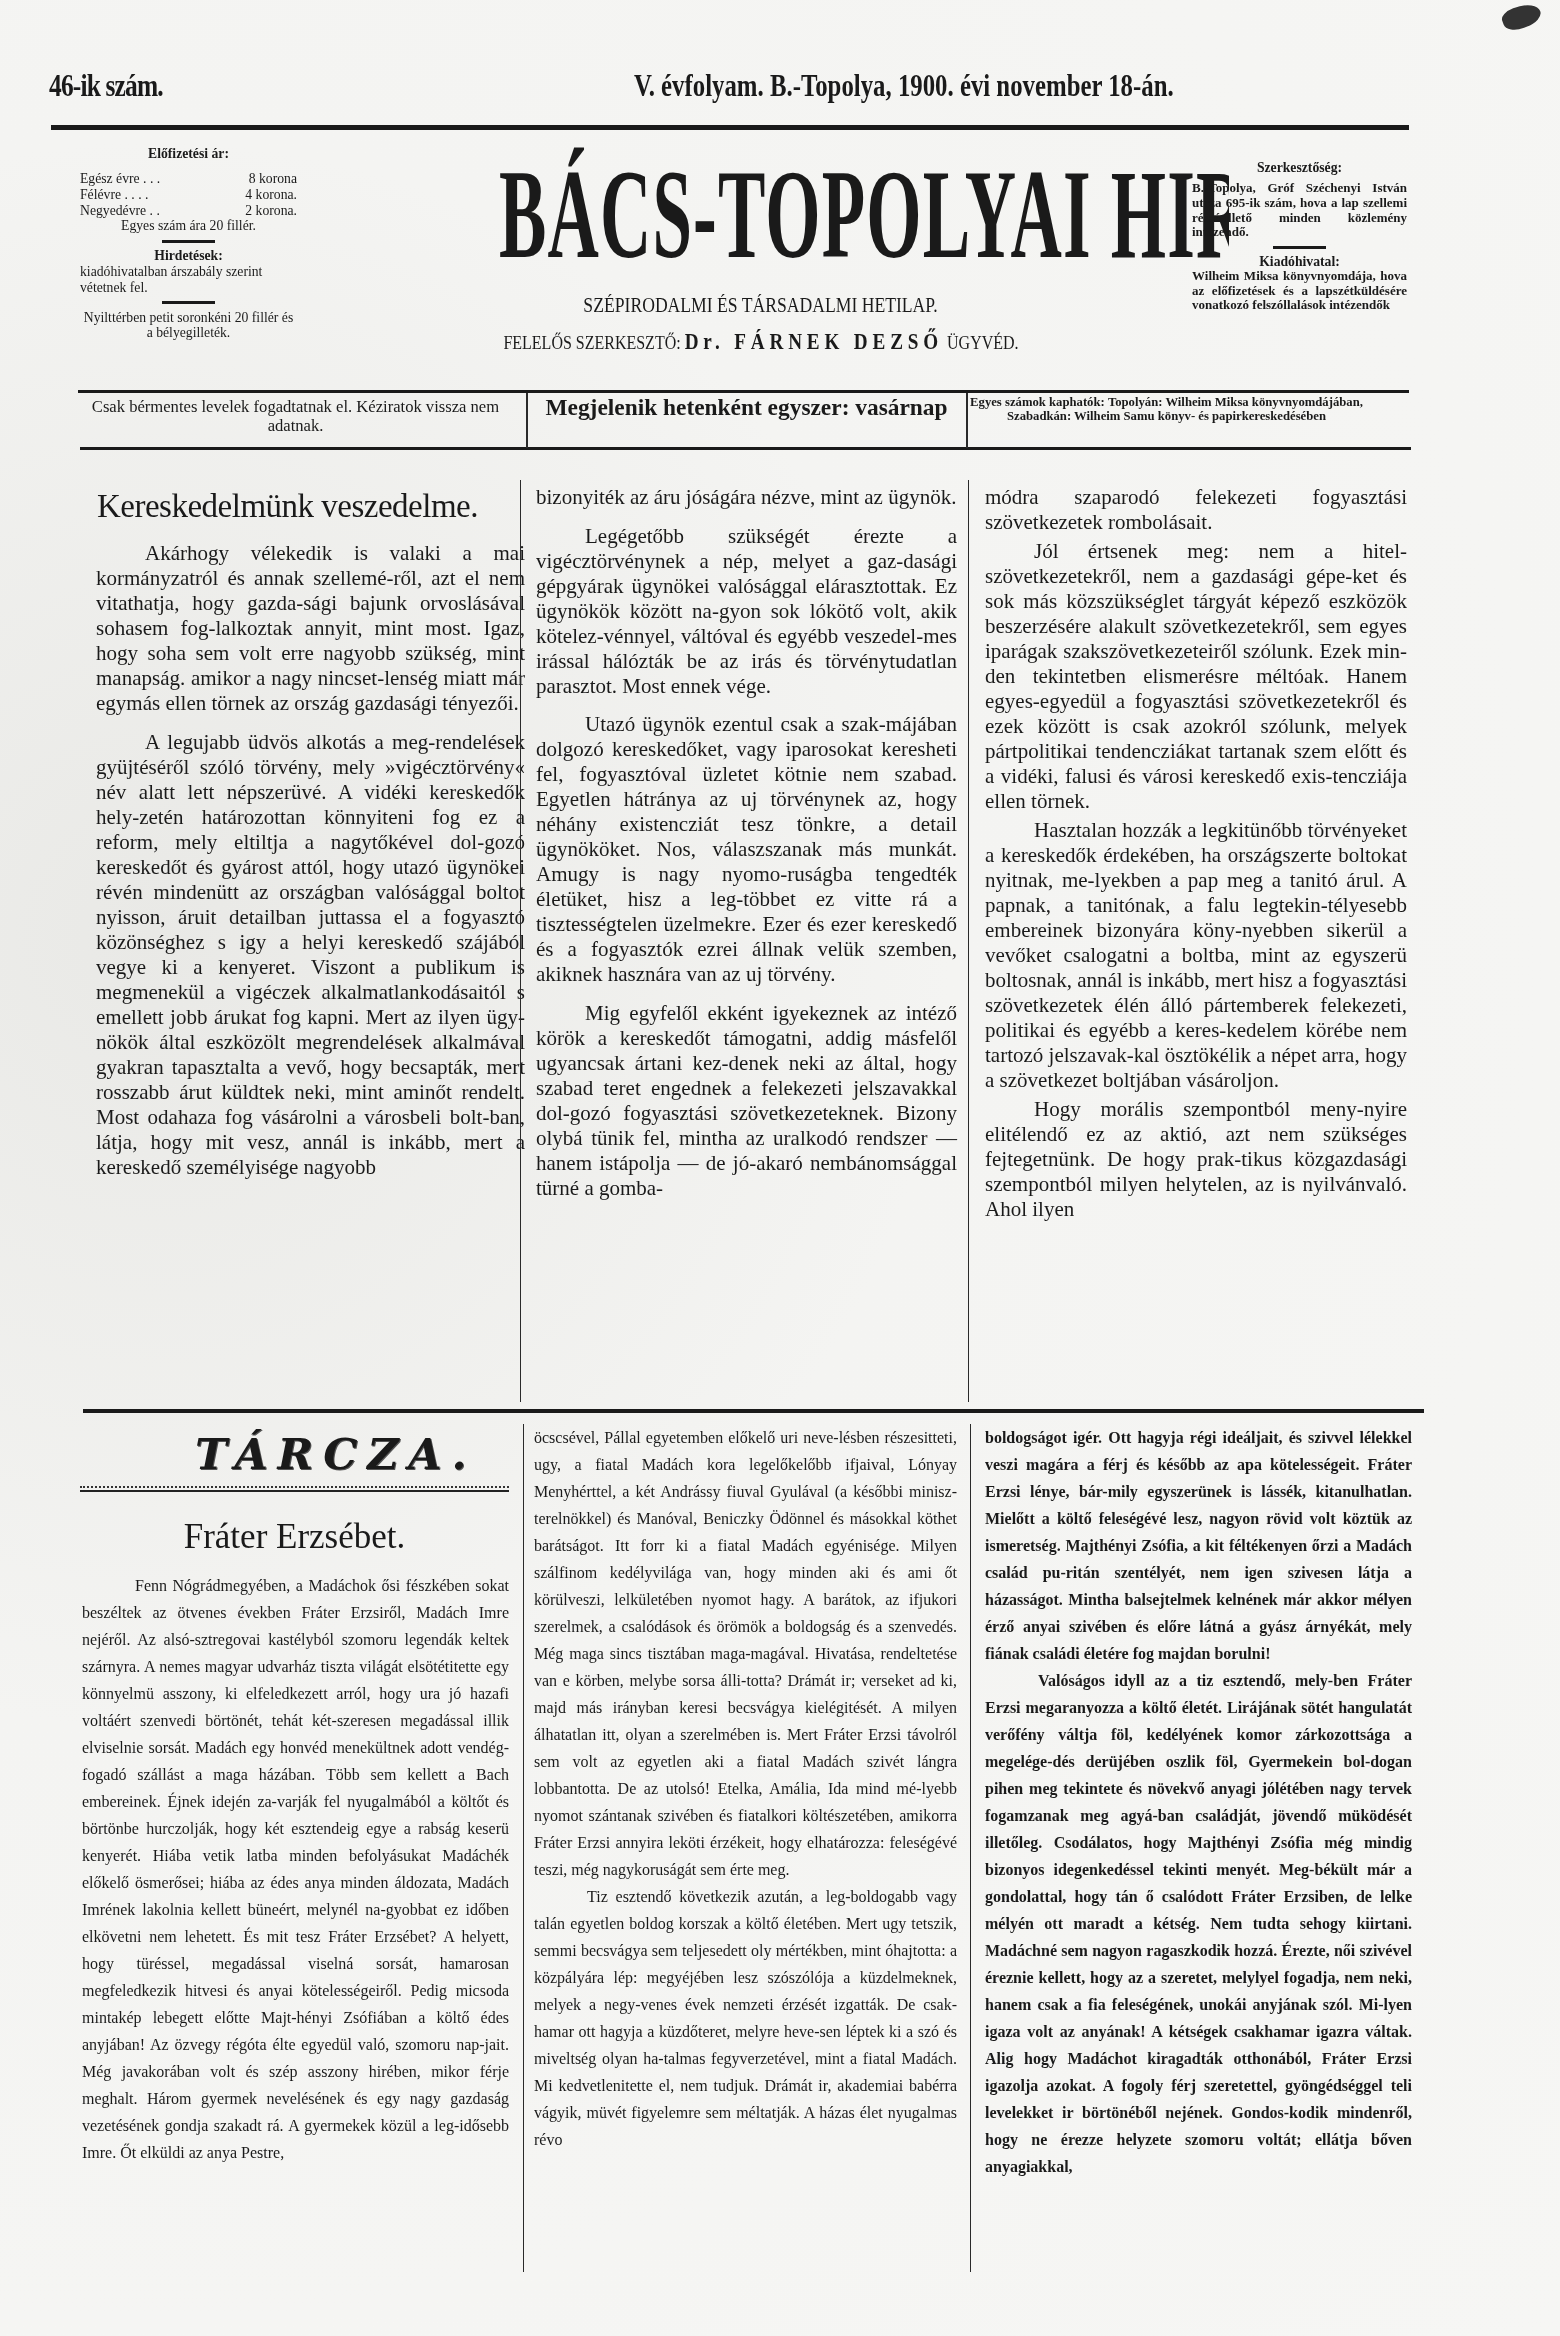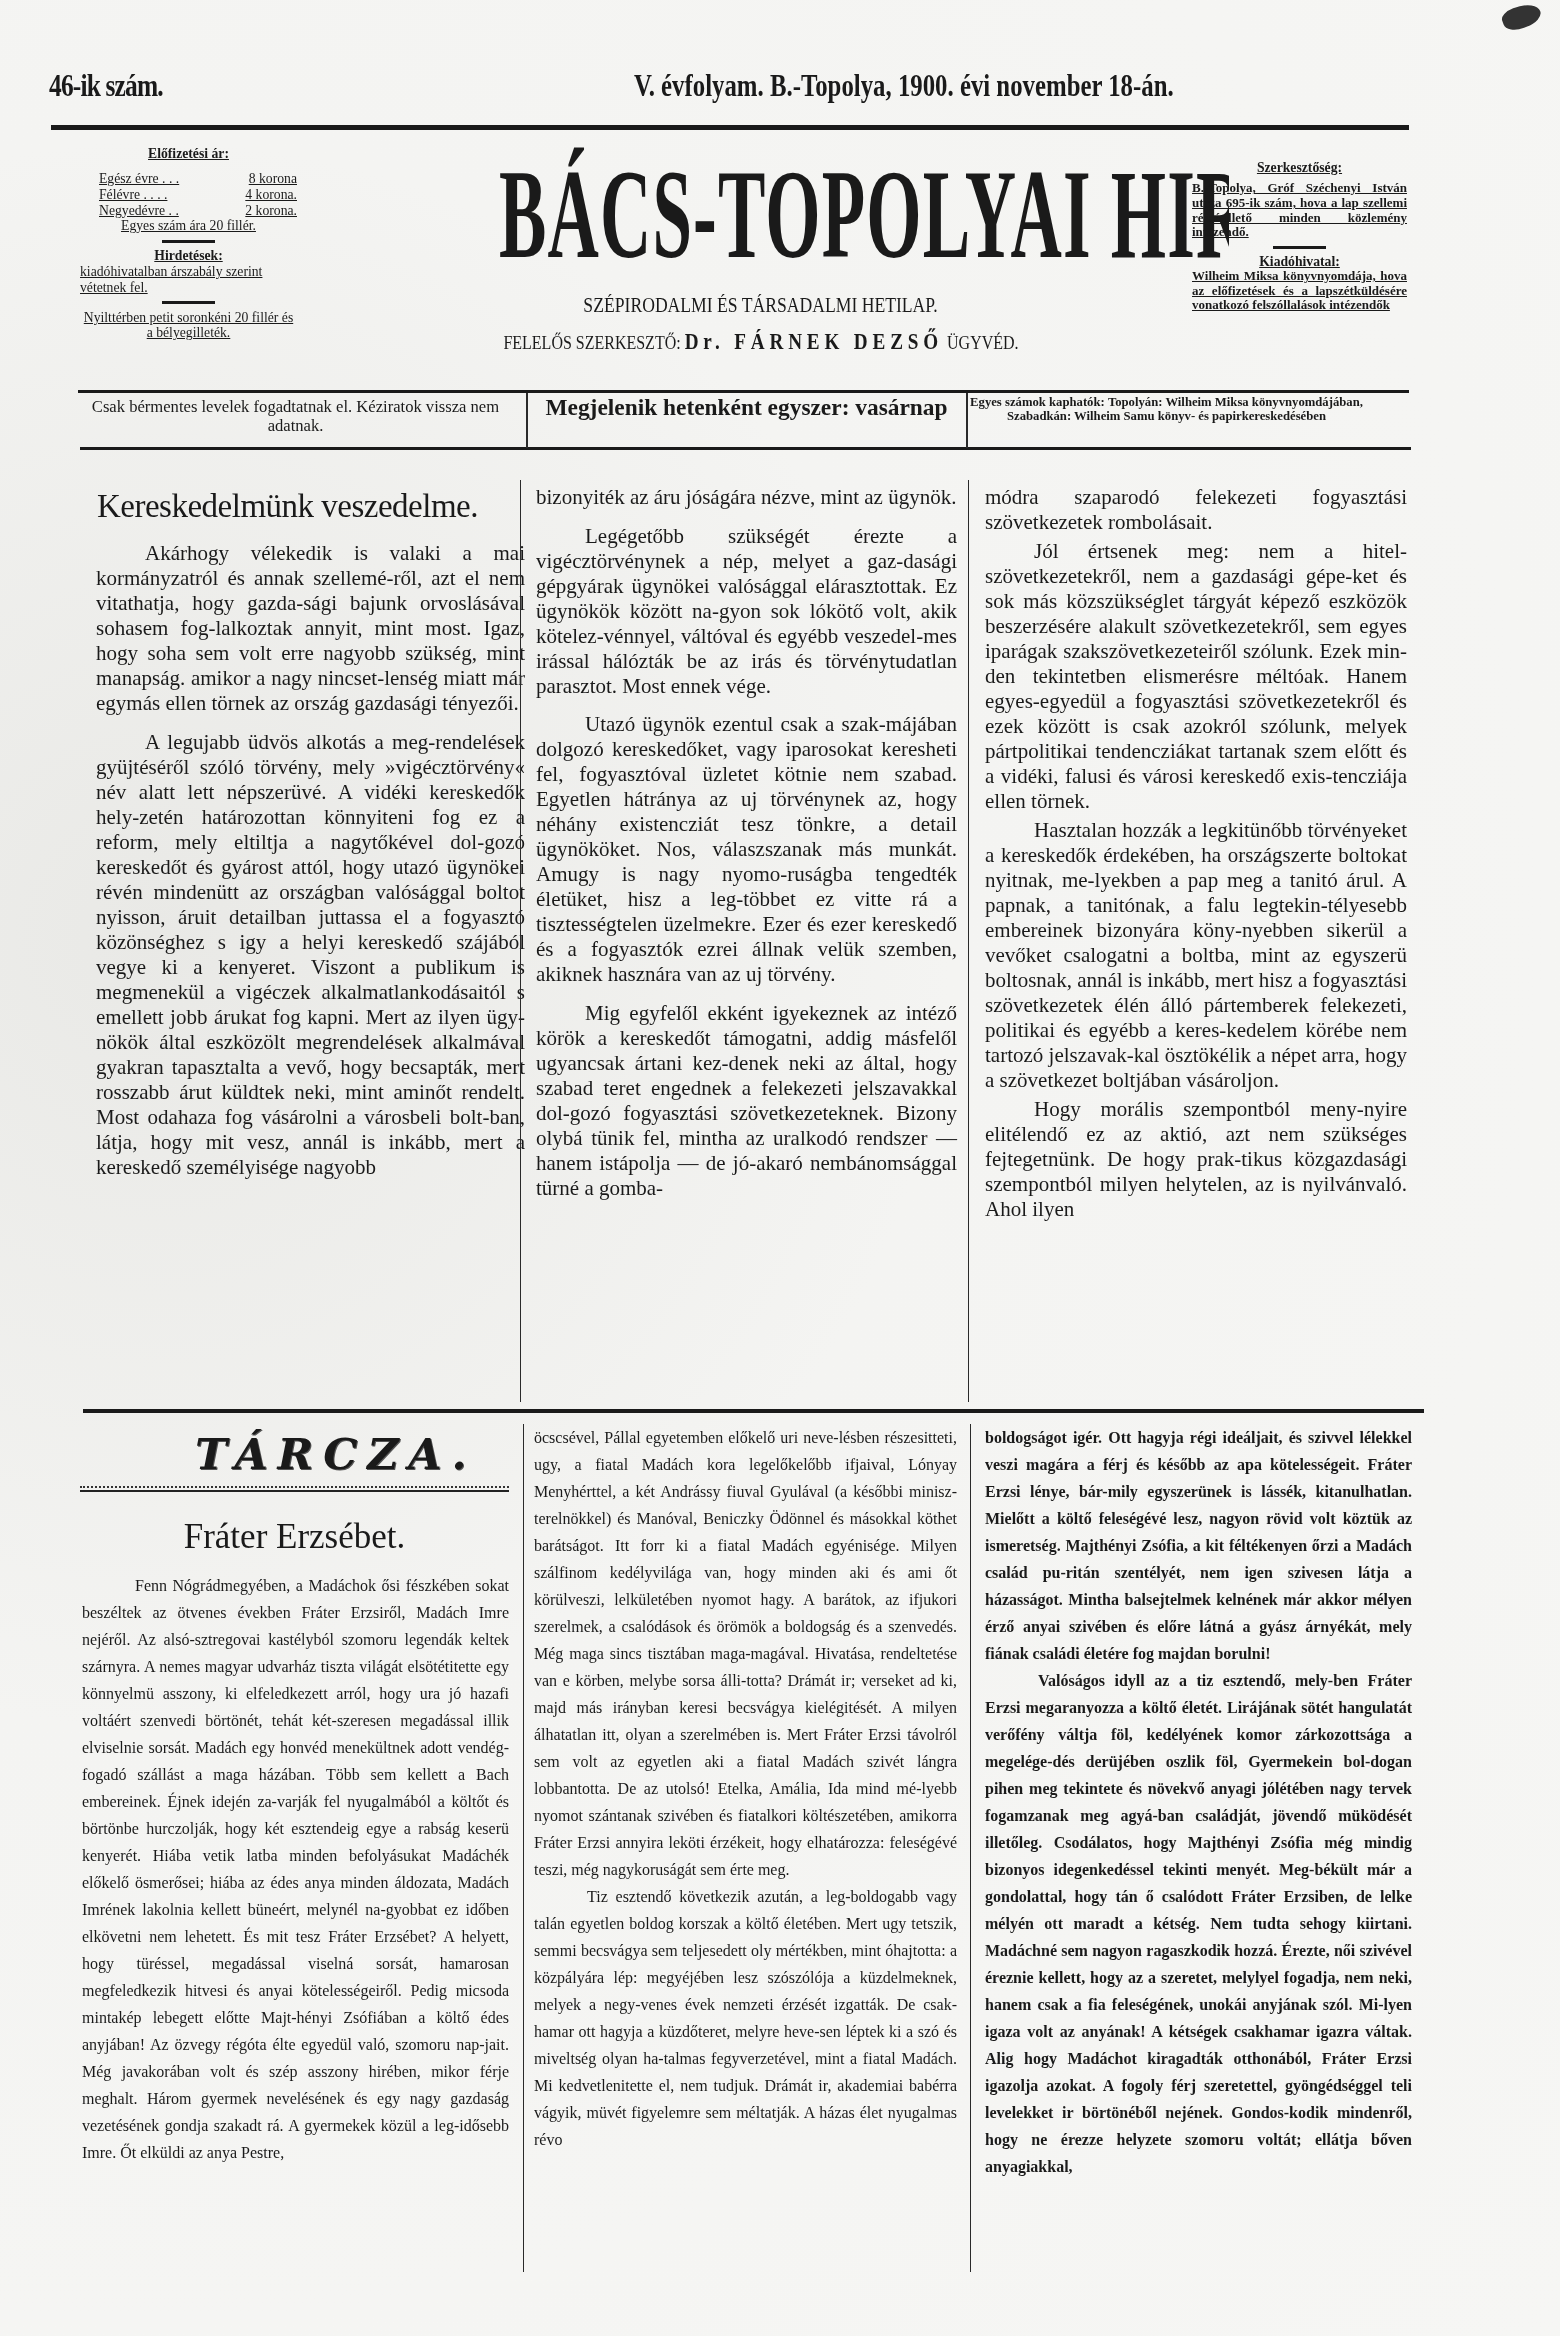--- a/index.html
+++ b/index.html
@@ -9,23 +9,23 @@
           background: radial-gradient(ellipse at 10% 40%, #e9e9e6 0%, #f4f4f2 40%, #f6f6f4 100%); }
   .abs { position: absolute; }
   .rule { position: absolute; background: #1a1a1a; }
   .vrule { position: absolute; background: #2a2a2a; width: 2px; }
 
   
   .issue-no { left: 49px; top: 68px; font-size: 31px; font-weight: bold; letter-spacing: -1px; transform: scaleX(0.82); transform-origin: left; font-family: "Liberation Serif", serif; }
   .dateline { left: 634px; top: 68px; font-size: 31px; font-weight: bold; transform: scaleX(0.8); transform-origin: left; white-space: nowrap; }
 
   
-  .sidebox { font-size: 13.7px; line-height: 15.6px; text-decoration: underline; }
+  .sidebox { font-size: 13.7px; line-height: 15.6px; }
   .sidebox .h { font-weight: bold; text-align: center; font-size: 13.7px; }
-  .sidebox .row { display: flex; justify-content: space-between; margin-left: 19px; }
+  .sidebox .row { display: flex; justify-content: space-between; }
   .shortrule { width: 53px; height: 2.9px; background: #1a1a1a; margin: 5.9px auto; }
   .masthead-wrap { left: 293px; top: 146px; width: 936px; height: 137px; overflow: hidden; }
   .masthead-text { display: block; width: 100%; text-align: center; font-size: 127px; line-height: 137px;
                    font-weight: bold; white-space: nowrap; transform: scale(0.56, 1); transform-origin: center; letter-spacing: 2px; }
   .subtitle { left: 468px; top: 293px; width: 585px; text-align: center; font-size: 21.5px; transform: scaleX(0.82); transform-origin: center; white-space: nowrap; }
   .editor-line { left: 371px; top: 328px; width: 780px; text-align: center; font-size: 19.5px; white-space: nowrap; transform: scaleX(0.82); }
   .editor-line b { font-size: 23.4px; letter-spacing: 5.9px; }
 
   
   .notice { font-size: 16.6px; line-height: 18.5px; text-align: center; }

